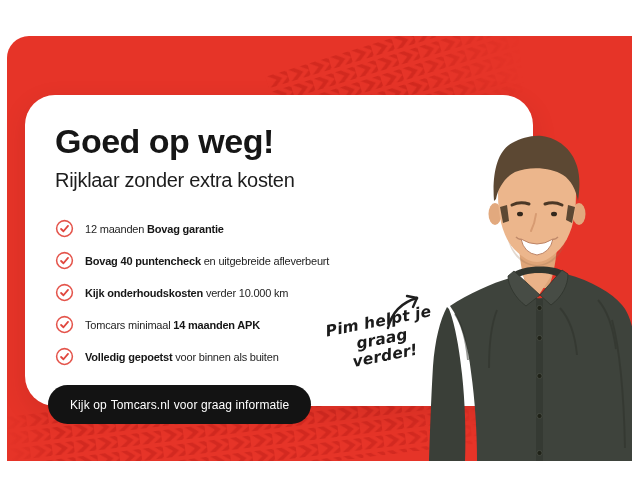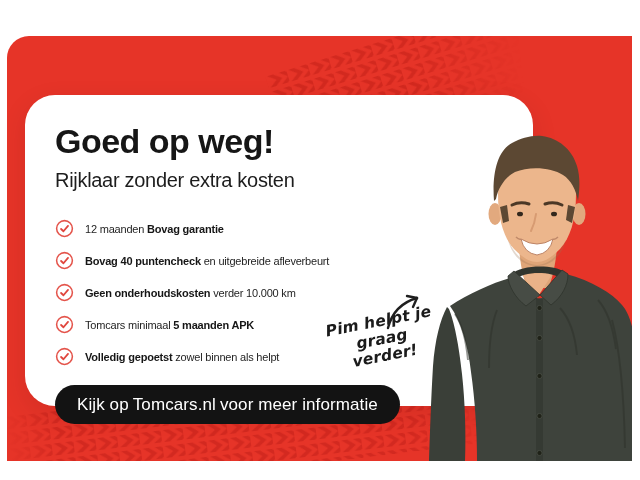--- a/index.html
+++ b/index.html
@@ -37,24 +37,24 @@
 
   
   .note { position:absolute; left:324px; top:305px; width:116px; z-index:5;
           transform:rotate(-11deg); text-align:center;
           font-family:"DejaVu Sans", sans-serif; font-style:italic; font-weight:600;
           font-size:15.5px; line-height:1.14; color:#1b1b1b; letter-spacing:0.2px; }
   .note-arrow { position:absolute; left:378px; top:278px; z-index:5; }
   .note-arrow path { fill:none; stroke:#1f1f1f; stroke-width:2.4; stroke-linecap:round; stroke-linejoin:round; }
 
   
-  .cta { position:absolute; left:55px; top:377px; height:39px; z-index:6;
+  .cta { position:absolute; left:48px; top:377px; height:39px; z-index:6;
          background:#131313; color:#ffffff; border:none; cursor:pointer;
          border-radius:22px; padding:0 22px; display:flex; align-items:center;
-         font-family:"Liberation Sans", sans-serif; font-size:17px; letter-spacing:0.1px;
+         font-family:"Liberation Sans", sans-serif; font-size:12px; letter-spacing:0.1px;
          white-space:nowrap; }
   .cta b { font-weight:400; margin:0 4px 0 4px; }
 
   
   .person { position:absolute; left:418px; top:100px; width:222px; height:353px; z-index:4; }
 </style>
 </head>
 <body>
 
 <div class="canvas">
@@ -100,35 +100,35 @@
           <circle cx="10" cy="10" r="8.3"></circle>
           <path d="M6.4,10.5 L8.9,12.9 L13.7,7.3"></path>
         </svg>
       <span class="check-text"><span></span><b>Bovag 40 puntencheck</b><span> en uitgebreide afleverbeurt</span></span>
     </div>
     <div class="check-row">
       <svg class="check-icon" viewBox="0 0 20 20">
           <circle cx="10" cy="10" r="8.3"></circle>
           <path d="M6.4,10.5 L8.9,12.9 L13.7,7.3"></path>
         </svg>
-      <span class="check-text"><span></span><b>Geen onderhoudskosten</b><span> verder 10.000 km</span></span>
-    </div>
-    <div class="check-row">
-      <svg class="check-icon" viewBox="0 0 20 20">
-          <circle cx="10" cy="10" r="8.3"></circle>
-          <path d="M6.4,10.5 L8.9,12.9 L13.7,7.3"></path>
-        </svg>
-      <span class="check-text"><span>Tomcars minimaal </span><b>5 maanden APK</b><span></span></span>
-    </div>
-    <div class="check-row">
-      <svg class="check-icon" viewBox="0 0 20 20">
-          <circle cx="10" cy="10" r="8.3"></circle>
-          <path d="M6.4,10.5 L8.9,12.9 L13.7,7.3"></path>
-        </svg>
-      <span class="check-text"><span></span><b>Volledig gepoetst</b><span> zowel binnen als helpt</span></span>
+      <span class="check-text"><span></span><b>Kijk onderhoudskosten</b><span> verder 10.000 km</span></span>
+    </div>
+    <div class="check-row">
+      <svg class="check-icon" viewBox="0 0 20 20">
+          <circle cx="10" cy="10" r="8.3"></circle>
+          <path d="M6.4,10.5 L8.9,12.9 L13.7,7.3"></path>
+        </svg>
+      <span class="check-text"><span>Tomcars minimaal </span><b>14 maanden APK</b><span></span></span>
+    </div>
+    <div class="check-row">
+      <svg class="check-icon" viewBox="0 0 20 20">
+          <circle cx="10" cy="10" r="8.3"></circle>
+          <path d="M6.4,10.5 L8.9,12.9 L13.7,7.3"></path>
+        </svg>
+      <span class="check-text"><span></span><b>Volledig gepoetst</b><span> voor binnen als buiten</span></span>
     </div>
   </div>
 
   <svg class="person" viewBox="418 100 222 353">
 
     <path d="M519,240 C521,262 524,274 528,280 L548,280 C552,272 555,260 557,240 Z" fill="#dfa578"></path>
     <path d="M522,266 L537,290 L553,265 Z" fill="#eab288"></path>
 
     <path d="M450,298 C468,286 492,275 510,270 L516,265
              C520,280 528,289 538,291 C548,289 557,279 560,263 L566,266
@@ -192,16 +192,16 @@
   </div>
   <svg class="note-arrow" width="58" height="46" viewBox="378 278 58 46">
     <path d="M388,320 C392,304 403,294 417,290"></path>
     <path d="M417,290 L407,288"></path>
     <path d="M417,290 L413,299"></path>
   </svg>
 
   <button class="cta">
     <span>Kijk op</span>
     <b>Tomcars.nl</b>
-    <span>voor meer informatie</span>
+    <span>voor graag informatie</span>
   </button>
 
 </div>
 
 </body></html>

